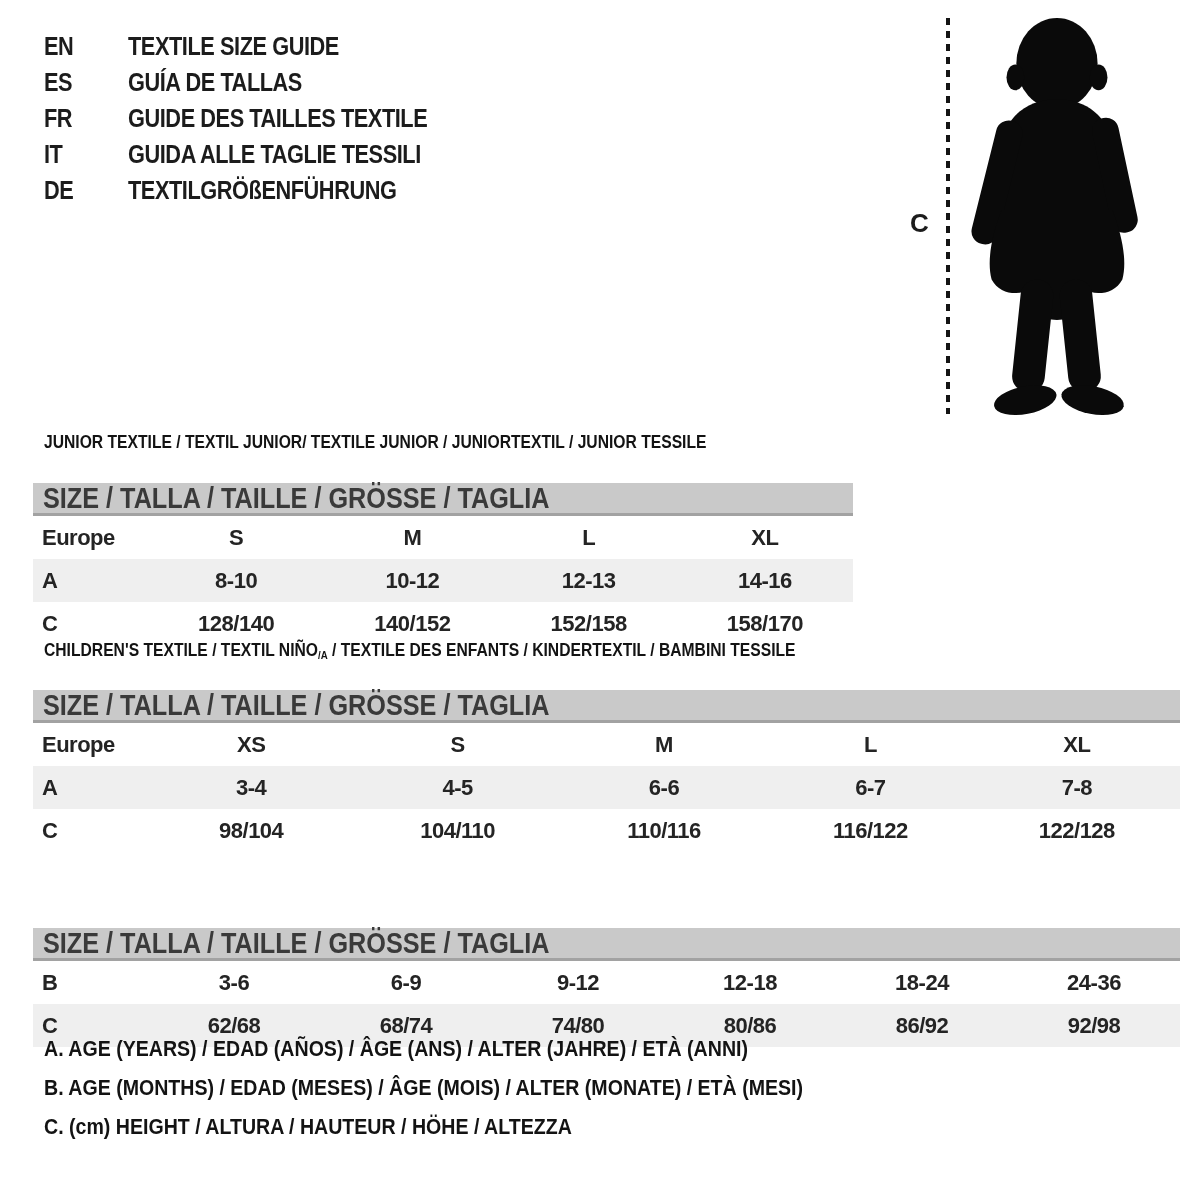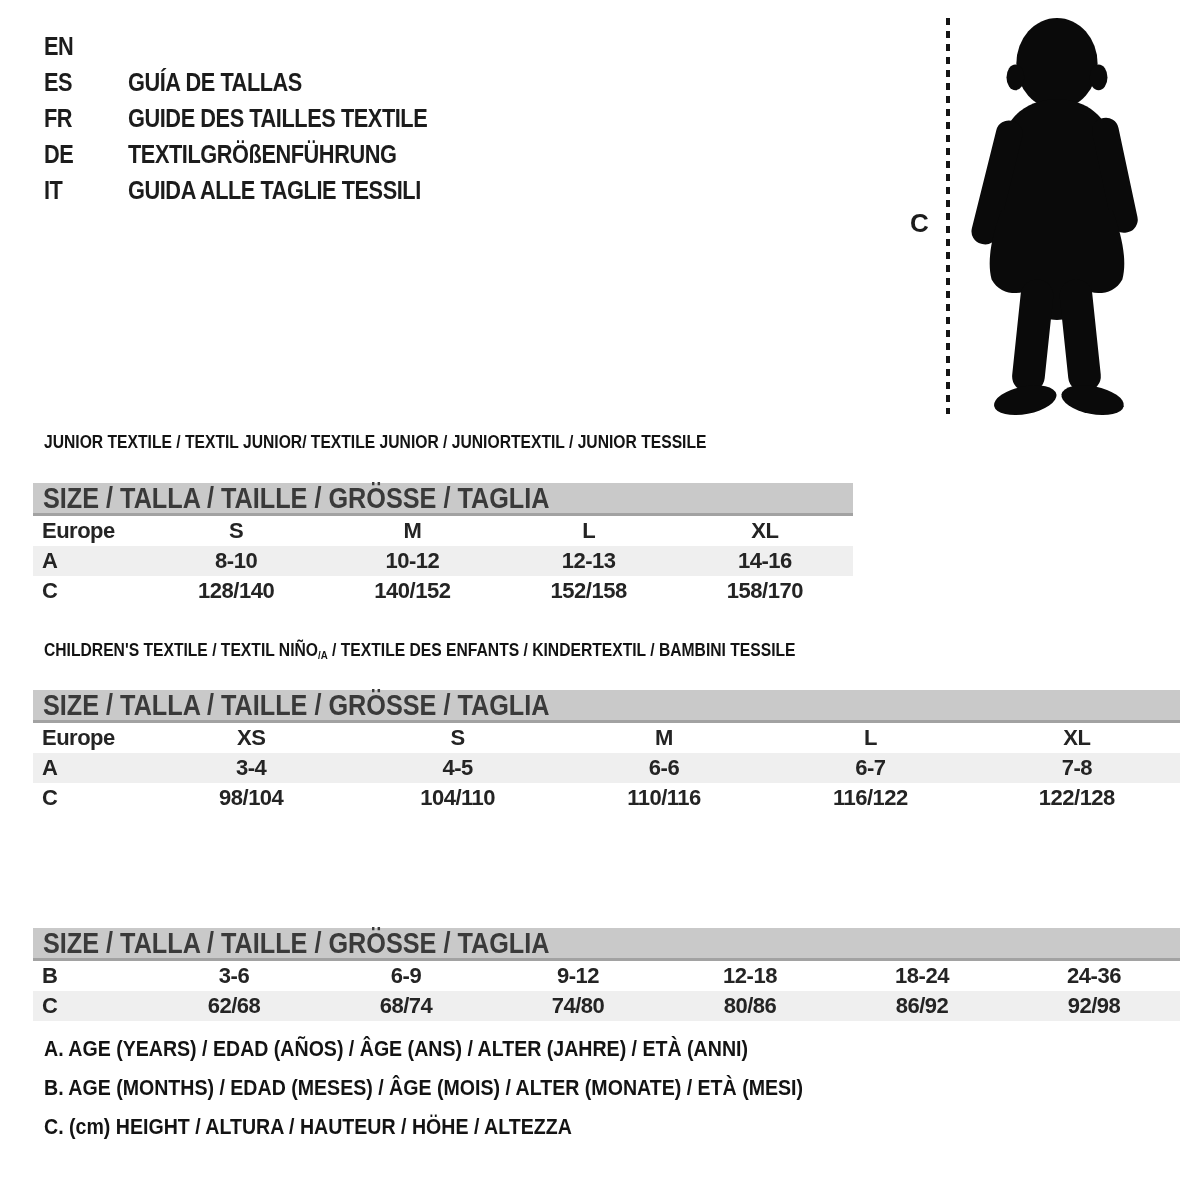--- a/index.html
+++ b/index.html
@@ -34,49 +34,50 @@
   
   .size-table { position:absolute; left:33px; }
   .table-junior { top:483px; width:820px; }
   .table-children { top:690px; width:1147px; }
   .table-babies { top:928px; width:1147px; }
   .size-bar {
     height:30px; background:#c9c9c9; border-bottom:3px solid #a2a2a2;
     display:flex; align-items:center; padding-left:10px;
     font-size:29px; font-weight:bold; color:#3a3a3a;
   }
-  .trow { display:flex; align-items:center; height:30px; font-size:22px; font-weight:bold; color:#242424; }
+  .trow { display:flex; align-items:center; height:43px; font-size:22px; font-weight:bold; color:#242424; }
   .trow.stripe { background:#efefef; }
   .tlabel { width:115px; padding-left:9px; box-sizing:border-box; letter-spacing:-0.5px; }
   .tcell { flex:1; text-align:center; letter-spacing:-0.5px; }
 </style>
 </head>
 <body>
 
 <div class="page">
 
   <div class="lang-block">
     <div class="lang-row">
       <span class="lang-code"><span class="cond">EN</span></span>
+      <span class="lang-label"><span class="cond">TEXTILE SIZE GUIDE</span></span>
     </div>
     <div class="lang-row">
       <span class="lang-code"><span class="cond">ES</span></span>
       <span class="lang-label"><span class="cond">GUÍA DE TALLAS</span></span>
     </div>
     <div class="lang-row">
       <span class="lang-code"><span class="cond">FR</span></span>
       <span class="lang-label"><span class="cond">GUIDE DES TAILLES TEXTILE</span></span>
     </div>
     <div class="lang-row">
+      <span class="lang-code"><span class="cond">IT</span></span>
+      <span class="lang-label"><span class="cond">GUIDA ALLE TAGLIE TESSILI</span></span>
+    </div>
+    <div class="lang-row">
       <span class="lang-code"><span class="cond">DE</span></span>
       <span class="lang-label"><span class="cond">TEXTILGRÖßENFÜHRUNG</span></span>
-    </div>
-    <div class="lang-row">
-      <span class="lang-code"><span class="cond">IT</span></span>
-      <span class="lang-label"><span class="cond">GUIDA ALLE TAGLIE TESSILI</span></span>
     </div>
   </div>
 
   <div class="measure-line"></div>
   <div class="figure-label">C</div>
   <svg class="baby-svg" viewBox="0 0 180 410" xmlns="http://www.w3.org/2000/svg">
     <g fill="#0a0a0a">
       <ellipse cx="92" cy="50" rx="41" ry="46"></ellipse>
       <ellipse cx="50" cy="64" rx="9" ry="13"></ellipse>
       <ellipse cx="134" cy="64" rx="9" ry="13"></ellipse>

